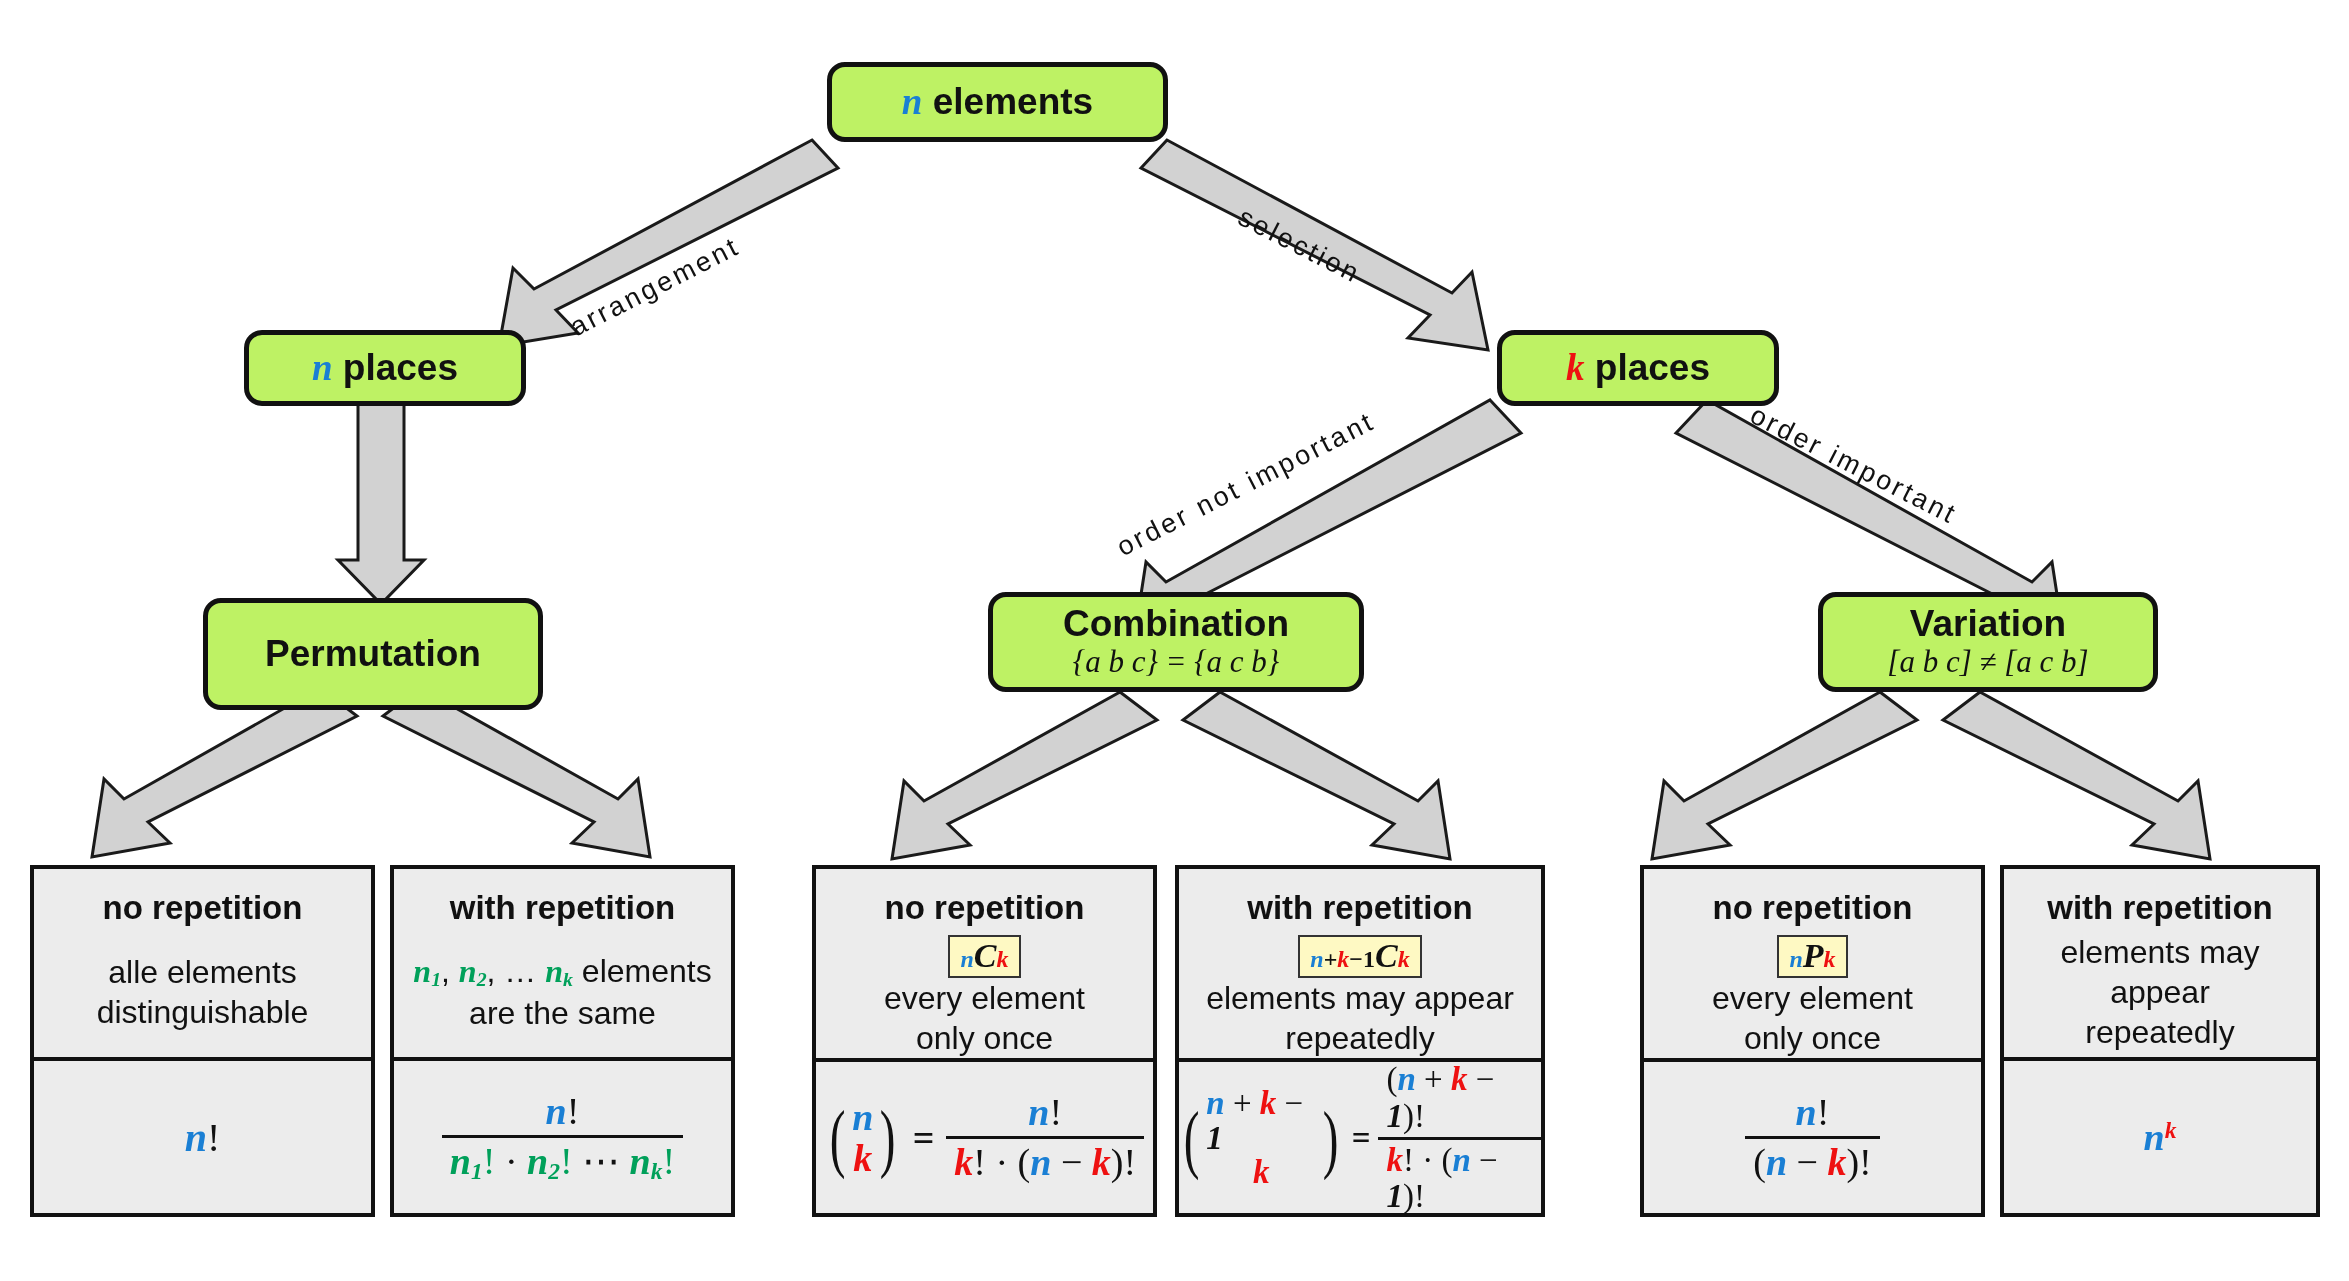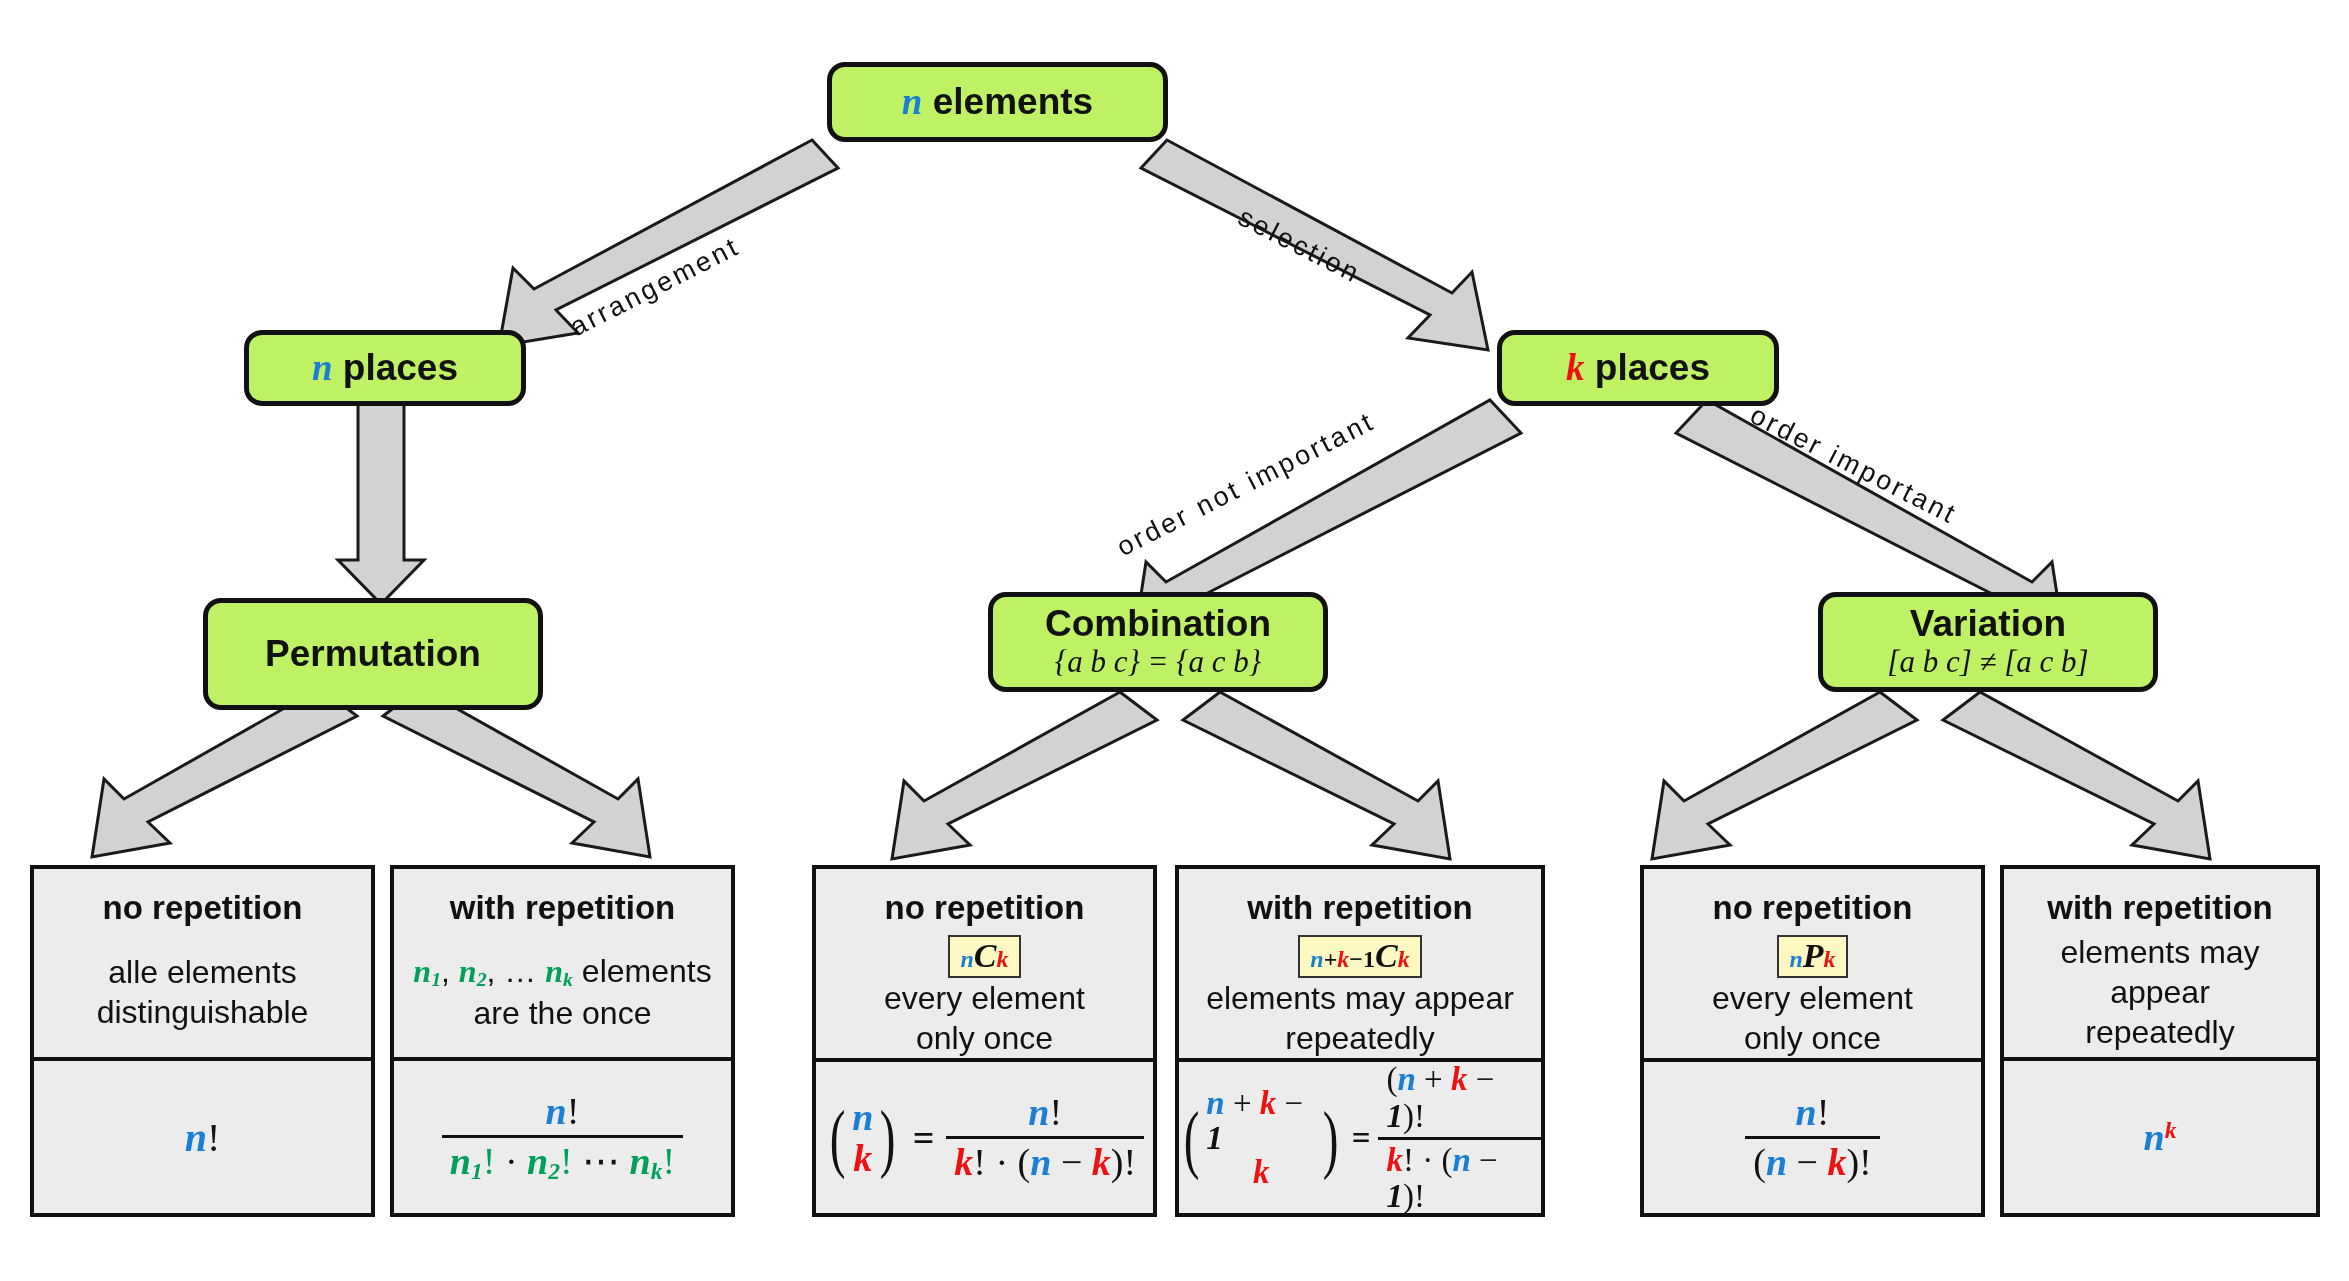--- a/index.html
+++ b/index.html
@@ -104,21 +104,21 @@
     <div class="title">
       <span class="m red">k</span>
       <span>places</span>
     </div>
   </div>
 
   <div class="node" style="left:203px;top:598px;width:340px;height:112px;">
     <div class="title">Permutation</div>
   </div>
 
-  <div class="node" style="left:988px;top:592px;width:340px;height:100px;">
+  <div class="node" style="left:988px;top:592px;width:376px;height:100px;">
     <div class="title">Combination</div>
     <div class="sub">{a b c} = {a c b}</div>
   </div>
 
   <div class="node" style="left:1818px;top:592px;width:340px;height:100px;">
     <div class="title">Variation</div>
     <div class="sub">[a b c] ≠ [a c b]</div>
   </div>
 
   <div class="leaf" style="left:30px;top:865px;width:345px;height:352px;">
@@ -136,21 +136,21 @@
 
   <div class="leaf" style="left:390px;top:865px;width:345px;height:352px;">
     <div class="top">
       <div class="hdr">with repetition</div>
       <div class="desc">
         <div>
           <span class="m green">n<sub>1</sub></span><span class="blk">,</span>
           <span class="m green">n<sub>2</sub></span><span class="blk">, …</span>
           <span class="m green">n<sub>k</sub></span> elements
         </div>
-        <div>are the once</div>
+        <div>are the same</div>
       </div>
     </div>
     <div class="formula">
       <span class="frac">
         <span class="num"><span class="m blue">n</span><span class="blk up">!</span></span>
         <span class="den">
           <span class="m green">n<sub>1</sub></span><span class="green up">!</span>
           <span class="blk">·</span>
           <span class="m green">n<sub>2</sub></span><span class="green up">!</span>
           <span class="blk">⋯</span>

